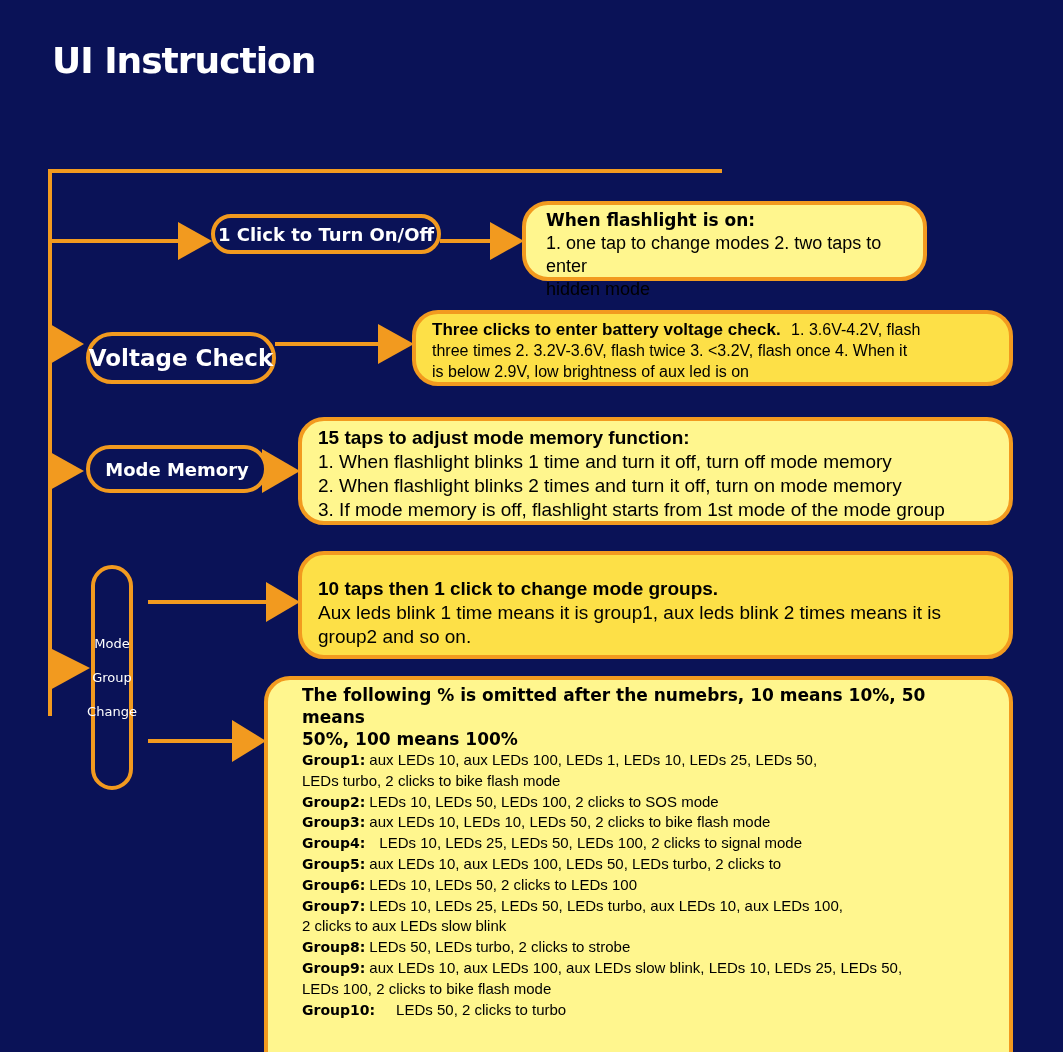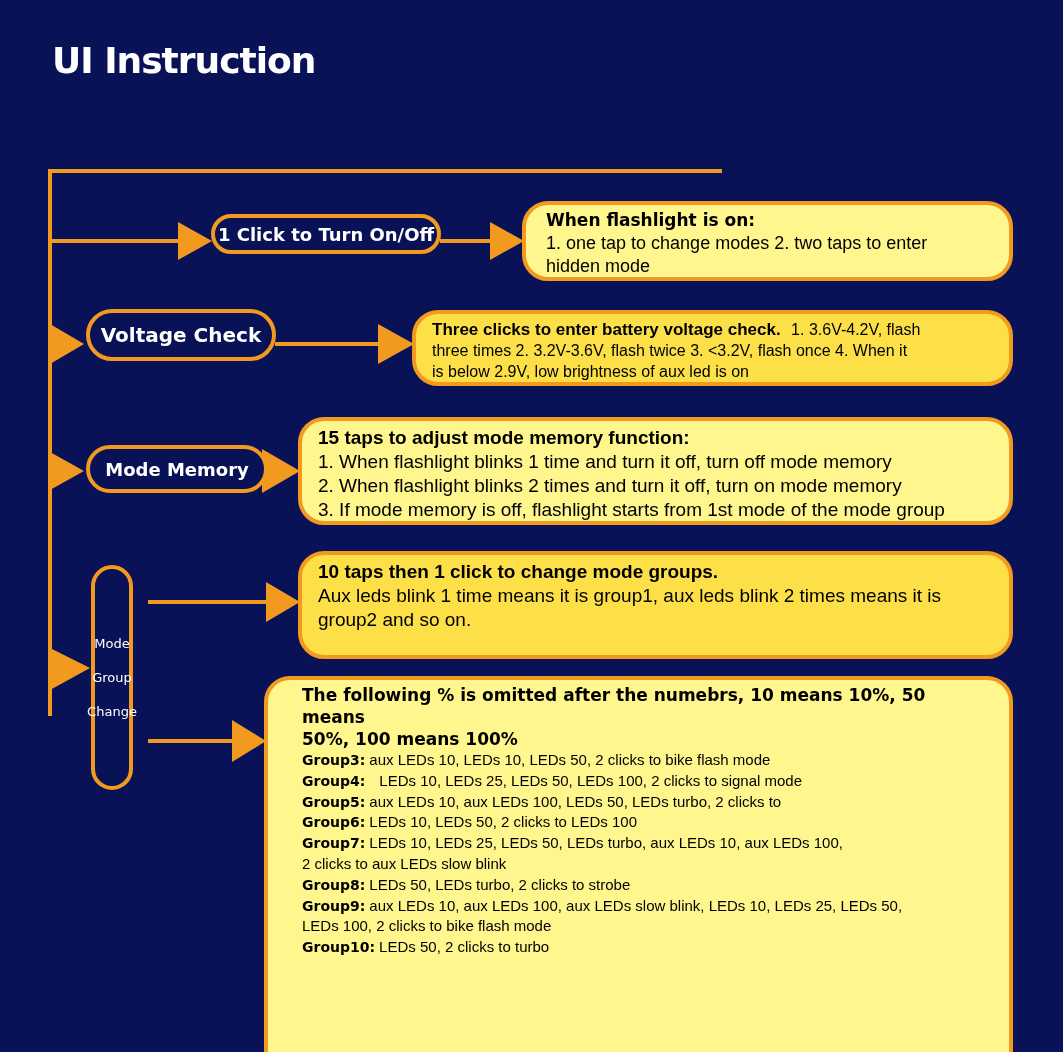--- a/index.html
+++ b/index.html
@@ -60,64 +60,66 @@
     <polygon points="262,449 300,471 262,493"></polygon>
     <polygon points="50,648 90,668 50,690"></polygon>
     <polygon points="266,582 300,602 266,622"></polygon>
     <polygon points="232,720 266,741 232,762"></polygon>
   </g>
 </svg>
 
 <div class="node" style="left:211px; top:214px; width:230px; height:40px; font-size:18px;">
   <span>1 Click to Turn On/Off</span>
 </div>
-<div class="node" style="left:86px; top:309px; width:190px; height:52px; font-size:20px;text-align:right;">
+<div class="node" style="left:86px; top:332px; width:190px; height:52px; font-size:23px;text-align:right;">
   <span>Voltage Check</span>
 </div>
 <div class="node" style="left:86px; top:445px; width:182px; height:48px; font-size:18px;">
   <span>Mode Memory</span>
 </div>
 <div class="node" style="left:91px; top:565px; width:42px; height:225px; flex-direction:column; font-size:13px; font-weight:normal; line-height:34px; border-radius:30px;">
   <span>Mode</span>
   <span>Group</span>
   <span>Change</span>
 </div>
 
-<div class="box yellow" style="left:522px; top:201px; width:491px; height:80px; font-size:18px; line-height:23px; padding:4px 20px;">
+<div class="box yellow" style="left:522px; top:201px; width:405px; height:80px; font-size:18px; line-height:23px; padding:4px 20px;">
   <span class="line bold" style="font-size:17px;">When flashlight is on:</span>
   <span class="line">1. one tap to change modes 2. two taps to enter</span>
   <span class="line">hidden mode</span>
 </div>
 
 <div class="box cyan" style="left:412px; top:310px; width:601px; height:76px; font-size:16px; line-height:21px; padding:5px 16px;">
   <span style="font-weight:bold; font-size:17px;">Three clicks to enter battery voltage check.</span>
   <span style="margin-left:6px;">1. 3.6V-4.2V, flash</span>
   <span class="line">three times  2. 3.2V-3.6V, flash twice  3. &lt;3.2V, flash once  4. When it</span>
   <span class="line">is below 2.9V, low brightness of aux led is on</span>
 </div>
 
 <div class="box yellow" style="left:298px; top:417px; width:715px; height:108px; font-size:19px; line-height:24px; padding:5px 16px;">
   <span class="line" style="font-weight:bold;">15 taps to adjust mode memory function:</span>
   <span class="line">1. When flashlight blinks 1 time and turn it off, turn off mode memory</span>
   <span class="line">2. When flashlight blinks 2 times and turn it off, turn on mode memory</span>
   <span class="line">3. If mode memory is off, flashlight starts from 1st mode of the mode group</span>
 </div>
 
-<div class="box cyan" style="left:298px; top:551px; width:715px; height:108px; font-size:19px; line-height:24px; padding:5px 16px;">
+<div class="box cyan" style="left:298px; top:551px; width:715px; height:108px; font-size:19px; line-height:24px; padding:22px 16px;">
   <span class="line" style="font-weight:bold;">10 taps then 1 click to change mode groups.</span>
   <span class="line">Aux leds blink 1 time means it is group1, aux leds blink 2 times means it is</span>
   <span class="line">group2 and so on.</span>
 </div>
 
 <div class="box yellow" style="left:264px; top:676px; width:749px; height:448px; font-size:15px; line-height:20.8px; padding:4px 34px;">
   <span class="line bold" style="font-size:17px; line-height:22px;">The following % is omitted after the numebrs, 10 means 10%, 50 means</span>
   <span class="line bold" style="font-size:17px; line-height:22px;">50%, 100 means 100%</span>
   <div id="group-list">
+      <div><span style="font-weight: bold; font-family: &quot;DejaVu Sans&quot;, sans-serif; font-size: 14px;">Group1:</span><span style="margin-left: 4px;">aux LEDs 10, aux LEDs 100, LEDs 1, LEDs 10, LEDs 25, LEDs 50,</span><span class="line">LEDs turbo, 2 clicks to bike flash mode</span></div>
+      <div><span style="font-weight: bold; font-family: &quot;DejaVu Sans&quot;, sans-serif; font-size: 14px;">Group2:</span><span style="margin-left: 4px;">LEDs 10, LEDs 50, LEDs 100, 2 clicks to SOS mode</span></div>
       <div><span style="font-weight: bold; font-family: &quot;DejaVu Sans&quot;, sans-serif; font-size: 14px;">Group3:</span><span style="margin-left: 4px;">aux LEDs 10, LEDs 10, LEDs 50, 2 clicks to bike flash mode</span></div>
       <div><span style="font-weight: bold; font-family: &quot;DejaVu Sans&quot;, sans-serif; font-size: 14px;">Group4:</span><span style="margin-left: 14px;">LEDs 10, LEDs 25, LEDs 50, LEDs 100, 2 clicks to signal mode</span></div>
       <div><span style="font-weight: bold; font-family: &quot;DejaVu Sans&quot;, sans-serif; font-size: 14px;">Group5:</span><span style="margin-left: 4px;">aux LEDs 10, aux LEDs 100, LEDs 50, LEDs turbo, 2  clicks to</span></div>
       <div><span style="font-weight: bold; font-family: &quot;DejaVu Sans&quot;, sans-serif; font-size: 14px;">Group6:</span><span style="margin-left: 4px;">LEDs 10, LEDs 50, 2 clicks to LEDs 100</span></div>
       <div><span style="font-weight: bold; font-family: &quot;DejaVu Sans&quot;, sans-serif; font-size: 14px;">Group7:</span><span style="margin-left: 4px;">LEDs 10, LEDs 25, LEDs 50, LEDs turbo, aux LEDs 10, aux LEDs 100,</span><span class="line">2 clicks to aux LEDs slow blink</span></div>
       <div><span style="font-weight: bold; font-family: &quot;DejaVu Sans&quot;, sans-serif; font-size: 14px;">Group8:</span><span style="margin-left: 4px;">LEDs 50, LEDs turbo, 2 clicks to strobe</span></div>
       <div><span style="font-weight: bold; font-family: &quot;DejaVu Sans&quot;, sans-serif; font-size: 14px;">Group9:</span><span style="margin-left: 4px;">aux LEDs 10, aux LEDs 100, aux LEDs slow blink, LEDs 10, LEDs 25, LEDs 50,</span><span class="line">LEDs 100, 2 clicks to bike flash mode</span></div>
-      <div><span style="font-weight: bold; font-family: &quot;DejaVu Sans&quot;, sans-serif; font-size: 14px;">Group10:</span><span style="margin-left: 4px;">LEDs 50, 2 clicks to turbo</span></div>
+      <div><span style="font-weight: bold; font-family: &quot;DejaVu Sans&quot;, sans-serif; font-size: 14px;">Group10:</span><span style="margin-left: 21px;">LEDs 50, 2 clicks to turbo</span></div>
     </div>
 </div>
 
 </body></html>

